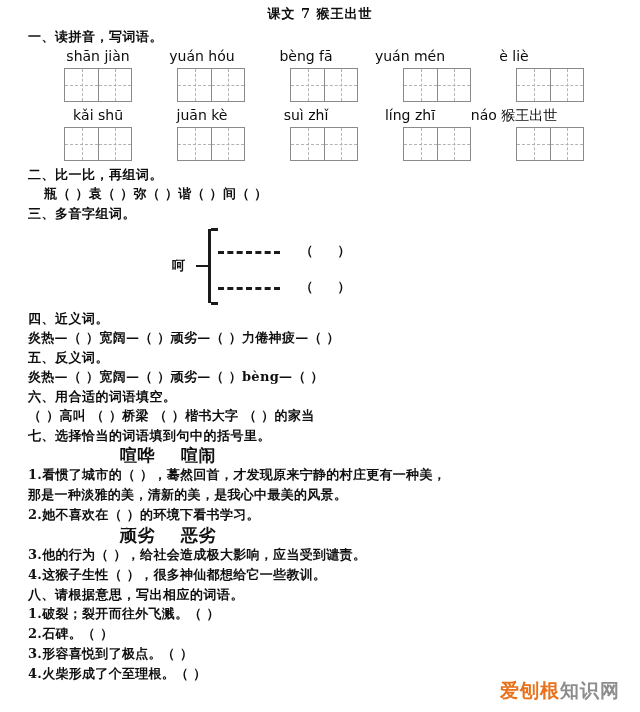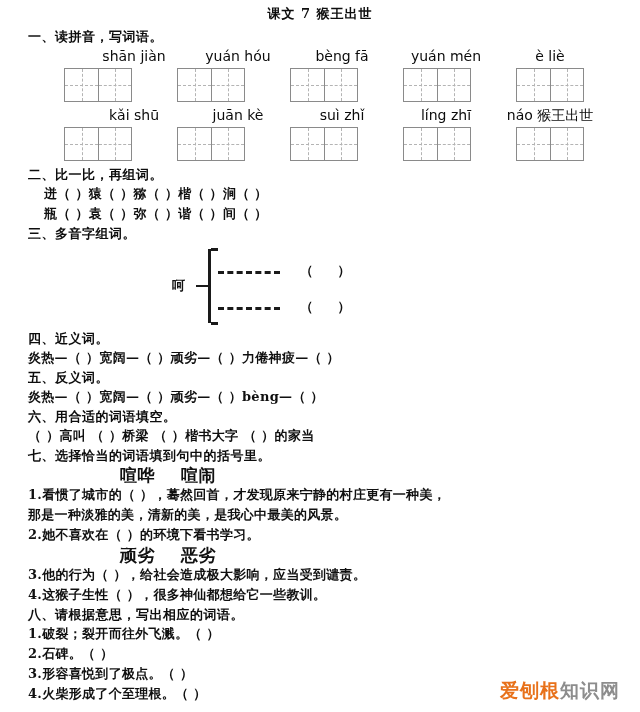--- a/index.html
+++ b/index.html
@@ -52,21 +52,21 @@
     letter-spacing: 0.3px;
     white-space: nowrap;
     color: #101010;
   }
   .body-line.indent2 { padding-left: 44px; }
   .body-line.noindent { padding-left: 28px; }
 
   
   .pinyin-row {
     display: flex;
-    justify-content: flex-end;
+    justify-content: flex-start;
     padding: 0 38px 0 46px;
     box-sizing: border-box;
     width: 640px;
   }
   .pinyin-cell {
     width: 104px;
     text-align: center;
     font-family: "DejaVu Sans", "Liberation Sans", sans-serif;
     font-size: 14px;
     line-height: 20px;
@@ -277,21 +277,20 @@
       </div>
     <div class="grid-wrap">
         <div class="tianzi">
           <div class="cell"></div>
           <div class="cell"></div>
         </div>
       </div>
   </div>
 
   <div class="sec-head" style="padding-top:4px;">二、比一比，再组词。</div>
-  <div class="body-line indent2">迸（      ）猿（      ）猕（      ）楷（      ）涧（      ）</div>
   <div class="body-line indent2">瓶（      ）袁（      ）弥（      ）谐（      ）间（      ）</div>
 
   <div class="sec-head">三、多音字组词。</div>
 
   <div class="duoyin">
     <div class="char">呵</div>
     <div class="tick"></div>
     <div class="vbar"></div>
     <div class="blank b1"></div>
     <div class="blank b2"></div>

